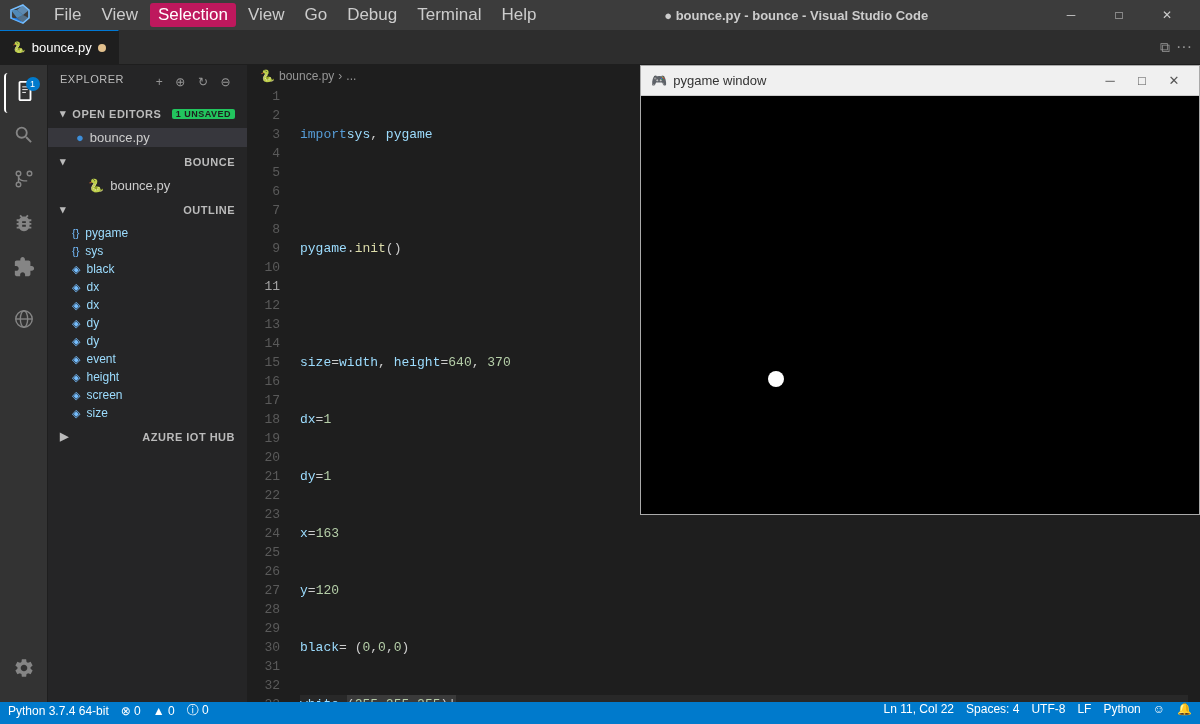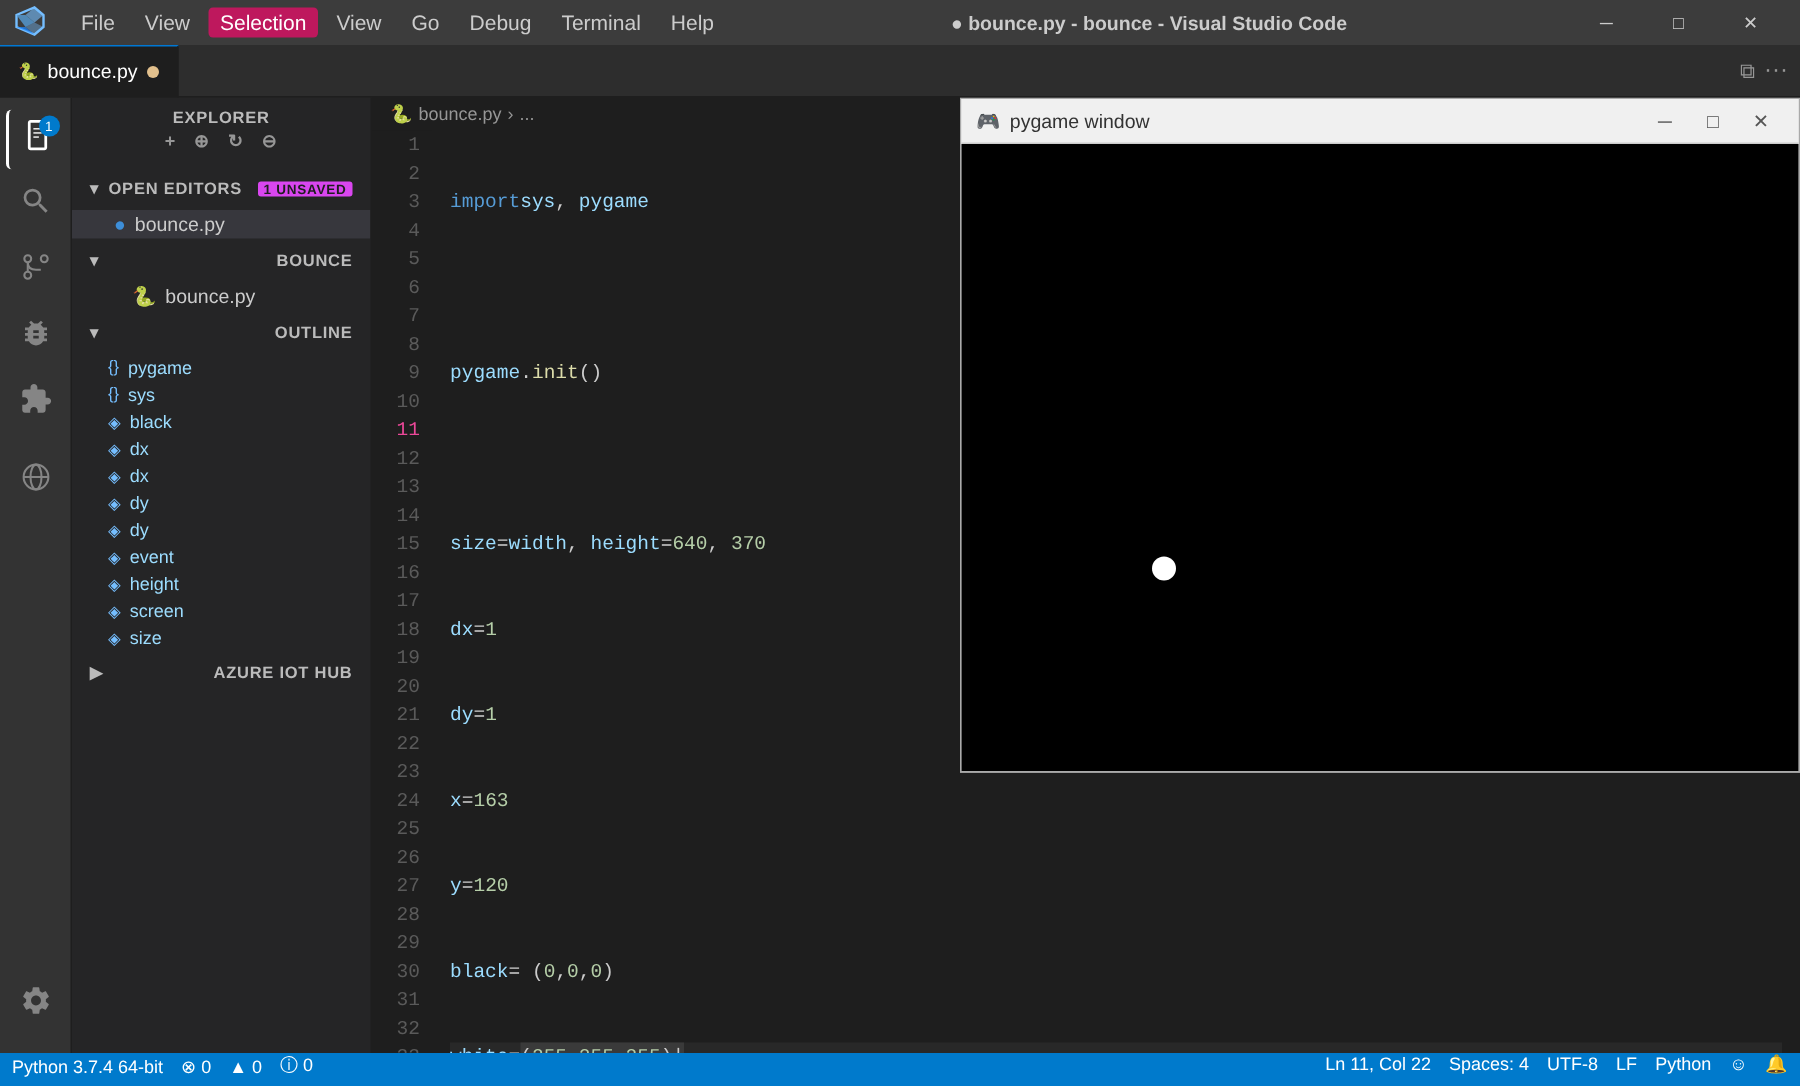--- a/index.html
+++ b/index.html
@@ -27,21 +27,21 @@
       display: flex;
       align-items: center;
       gap: 16px;
     }
     #title-bar .menu {
       display: flex;
       gap: 4px;
     }
     #title-bar .menu-item {
       padding: 2px 8px;
-      font-size: 14px;
+      font-size: 17px;
       color: #cccccc;
       cursor: pointer;
       border-radius: 3px;
     }
     #title-bar .menu-item.active { background: #be185d; color: #fff; }
     #title-bar .title {
       flex: 1;
       text-align: center;
       font-size: 13px;
       color: #cccccc;
@@ -328,50 +328,49 @@
     ::-webkit-scrollbar { width: 8px; }
     ::-webkit-scrollbar-track { background: #1e1e1e; }
     ::-webkit-scrollbar-thumb { background: #424242; }
 
     .sidebar-scroll {
       overflow-y: auto;
       flex: 1;
     }
 
     .unsaved-badge {
-      background: #d946ef;
+      background: #22c55e;
       color: #1e1e1e;
       font-size: 9px;
       padding: 0 4px;
       border-radius: 2px;
       margin-left: 4px;
     }
 
     .sidebar-actions {
       display: flex;
       gap: 4px;
     }
     .sidebar-action-btn {
       padding: 2px 4px;
       cursor: pointer;
       color: #969696;
       font-size: 12px;
     }
 
     #explorer-header {
       display: flex;
-      align-items: center;
+      align-items: flex-start;
       padding: 8px 12px;
       font-size: 11px;
-      font-weight: bold;
+      font-weight: normal;
       text-transform: uppercase;
       color: #bbbbbb;
       letter-spacing: 0.5px;
       justify-content: space-between;
-      flex-direction: column;
     }
   </style>
 </head>
 <body>
 
 <div id="title-bar">
   <div class="left">
     <div>
       <svg width="20" height="20" viewBox="0 0 100 100">
         <path d="M65 5 L95 30 L95 70 L65 95 L5 70 L5 30 Z" fill="none" stroke="#75beff" stroke-width="8"></path>
@@ -582,21 +581,21 @@
           <div>1</div>
             <div>2</div>
             <div>3</div>
             <div>4</div>
             <div>5</div>
           <div>6</div>
             <div>7</div>
             <div>8</div>
             <div>9</div>
             <div>10</div>
-          <div style="color:#ec4899">11</div>
+          <div style="color:#a3a3a3">11</div>
             <div>12</div>
             <div>13</div>
             <div>14</div>
             <div>15</div>
           <div>16</div>
             <div>17</div>
             <div>18</div>
             <div>19</div>
             <div>20</div>
           <div>21</div>

